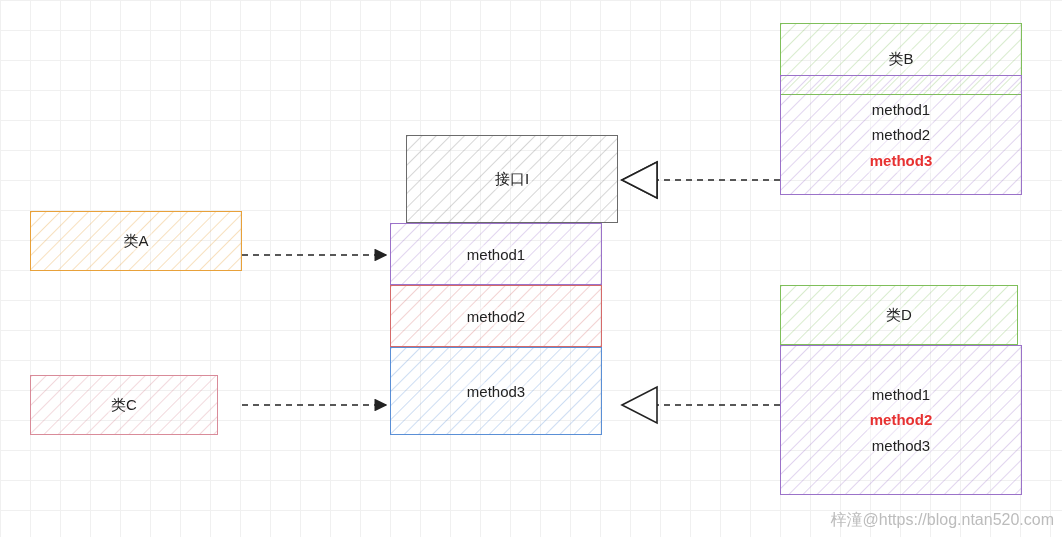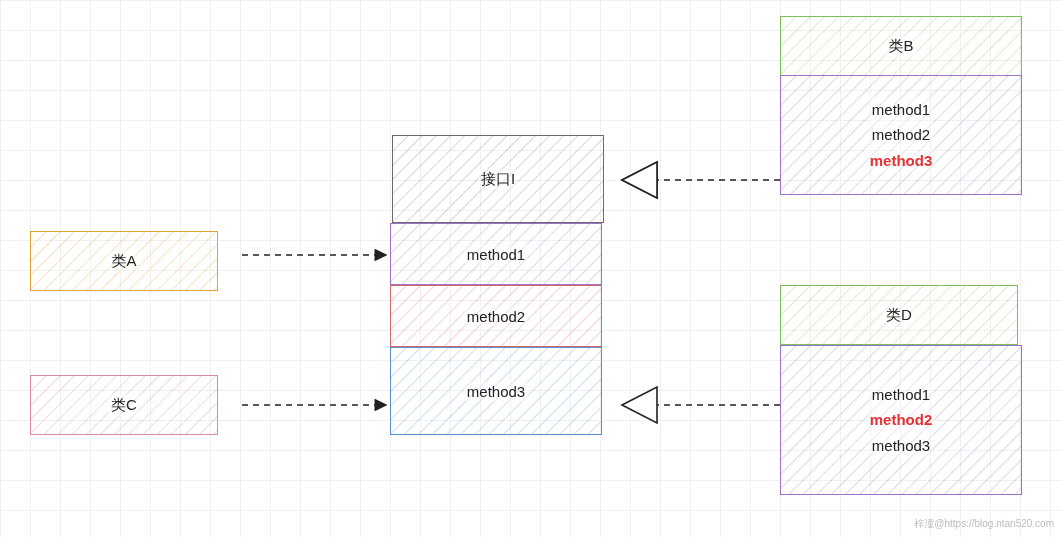--- a/index.html
+++ b/index.html
@@ -9,28 +9,28 @@
     linear-gradient(to bottom,#f0f0f0 1px,transparent 1px),
     linear-gradient(to right,#e9e9e9 1px,transparent 1px),
     linear-gradient(to bottom,#e9e9e9 1px,transparent 1px);
     background-size:30px 30px,30px 30px,120px 120px,120px 120px}
   .box{position:absolute;display:flex;align-items:center;justify-content:center;box-sizing:border-box;border:1.5px solid;text-align:center;overflow:hidden}
   .box>span{position:relative;z-index:2;background:rgba(255,255,255,.35);padding:1px 3px}
   .hatch{position:absolute;inset:0;opacity:.55;z-index:0}
   .multi{flex-direction:column;line-height:1.55}
   .red{color:#e73131;font-weight:700}
   svg.conn{position:absolute;inset:0;width:1062px;height:537px;pointer-events:none}
-  .wm{position:absolute;right:8px;bottom:6px;font-size:10px;color:#bcbcbc;font-family:Arial}
+  .wm{position:absolute;right:8px;bottom:6px;font-size:16px;color:#bcbcbc;font-family:Arial}
 </style>
 </head>
 <body>
 
 <div class="grid"></div>
 
-<div class="box" style="left:30px;top:231px;width:188px;height:60px;border-color:#e8a13a">
+<div class="box" style="left:30px;top:211px;width:212px;height:60px;border-color:#e8a13a">
   <svg class="hatch">
       <defs>
         <pattern id="pOrange" width="10" height="10" patternUnits="userSpaceOnUse" patternTransform="rotate(45)">
           <line x1="0" y1="0" x2="0" y2="10" stroke="#e8a13a" stroke-width="1.2"></line>
         </pattern>
       </defs>
       <rect width="100%" height="100%" fill="url(#pOrange)"></rect>
     </svg>
   <span>类A</span>
 </div>
@@ -40,21 +40,21 @@
       <defs>
         <pattern id="pPink" width="10" height="10" patternUnits="userSpaceOnUse" patternTransform="rotate(45)">
           <line x1="0" y1="0" x2="0" y2="10" stroke="#d98b99" stroke-width="1.2"></line>
         </pattern>
       </defs>
       <rect width="100%" height="100%" fill="url(#pPink)"></rect>
     </svg>
   <span>类C</span>
 </div>
 
-<div class="box" style="left:392px;top:135px;width:212px;height:88px;border-color:#6b6b6b">
+<div class="box" style="left:406px;top:135px;width:212px;height:88px;border-color:#6b6b6b">
   <svg class="hatch">
       <defs>
         <pattern id="pGrey" width="10" height="10" patternUnits="userSpaceOnUse" patternTransform="rotate(45)">
           <line x1="0" y1="0" x2="0" y2="10" stroke="#6b6b6b" stroke-width="1"></line>
         </pattern>
       </defs>
       <rect width="100%" height="100%" fill="url(#pGrey)"></rect>
     </svg>
   <span>接口I</span>
 </div>
@@ -85,21 +85,21 @@
       <defs>
         <pattern id="pBlue" width="10" height="10" patternUnits="userSpaceOnUse" patternTransform="rotate(45)">
           <line x1="0" y1="0" x2="0" y2="10" stroke="#5a8fd6" stroke-width="1.1"></line>
         </pattern>
       </defs>
       <rect width="100%" height="100%" fill="url(#pBlue)"></rect>
     </svg>
   <span>method3</span>
 </div>
 
-<div class="box" style="left:780px;top:16px;width:242px;height:60px;border-color:#7fbf5a">
+<div class="box" style="left:780px;top:23px;width:242px;height:72px;border-color:#7fbf5a">
   <svg class="hatch">
       <defs>
         <pattern id="pGreen" width="10" height="10" patternUnits="userSpaceOnUse" patternTransform="rotate(45)">
           <line x1="0" y1="0" x2="0" y2="10" stroke="#7fbf5a" stroke-width="1.1"></line>
         </pattern>
       </defs>
       <rect width="100%" height="100%" fill="url(#pGreen)"></rect>
     </svg>
   <span>类B</span>
 </div>

